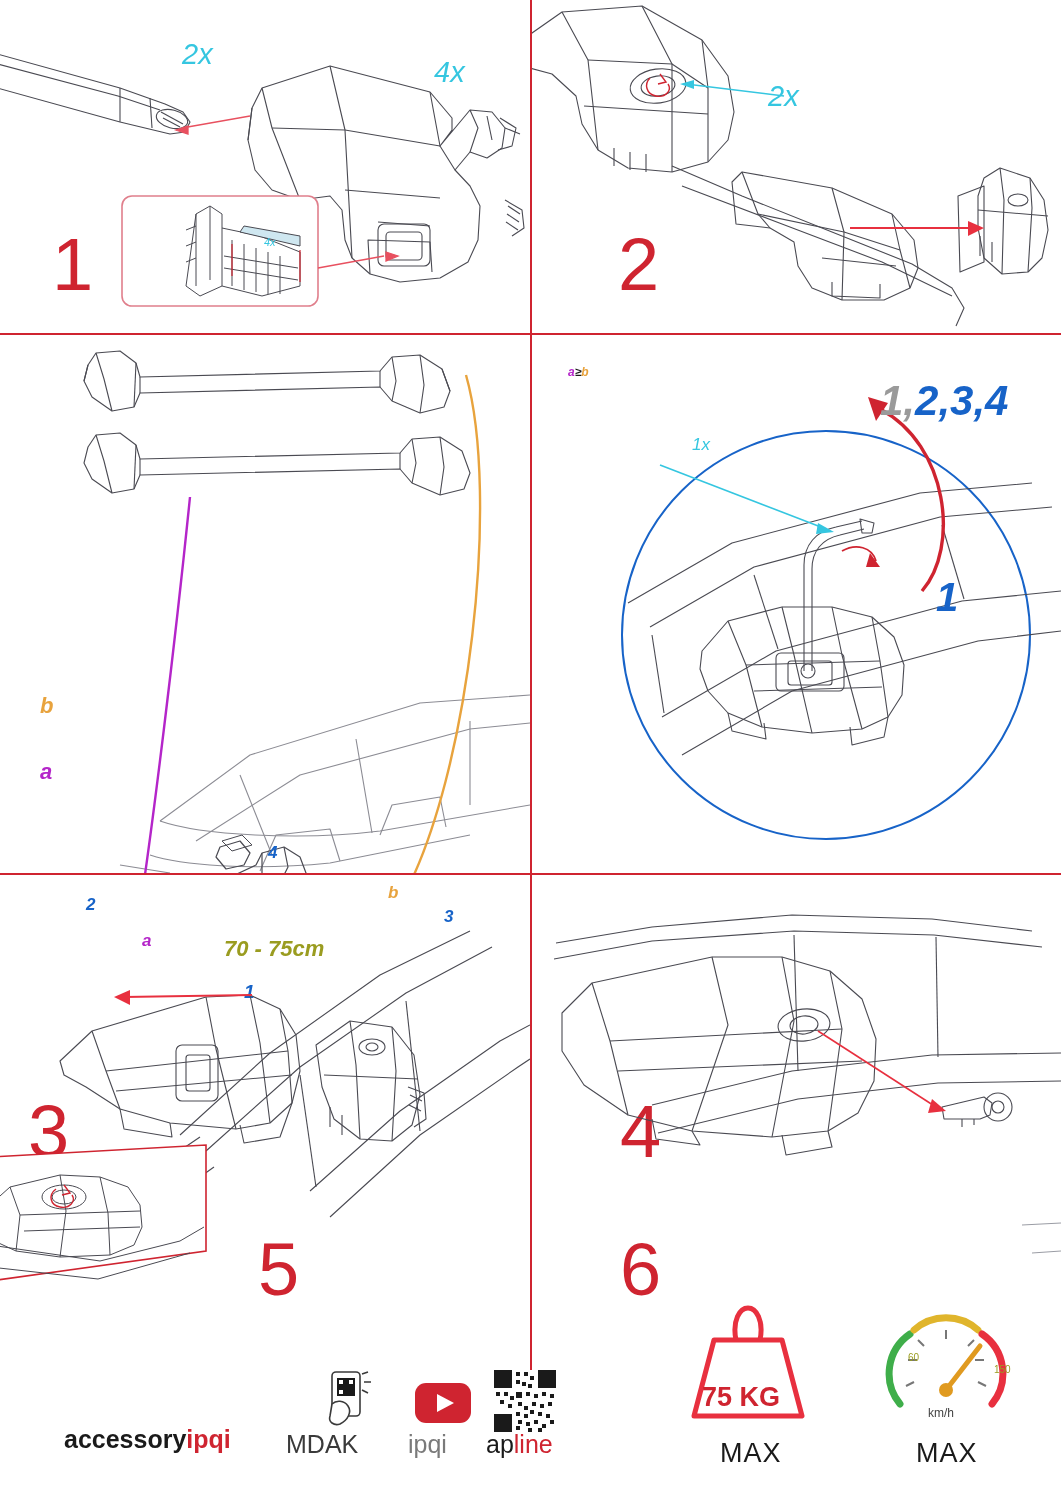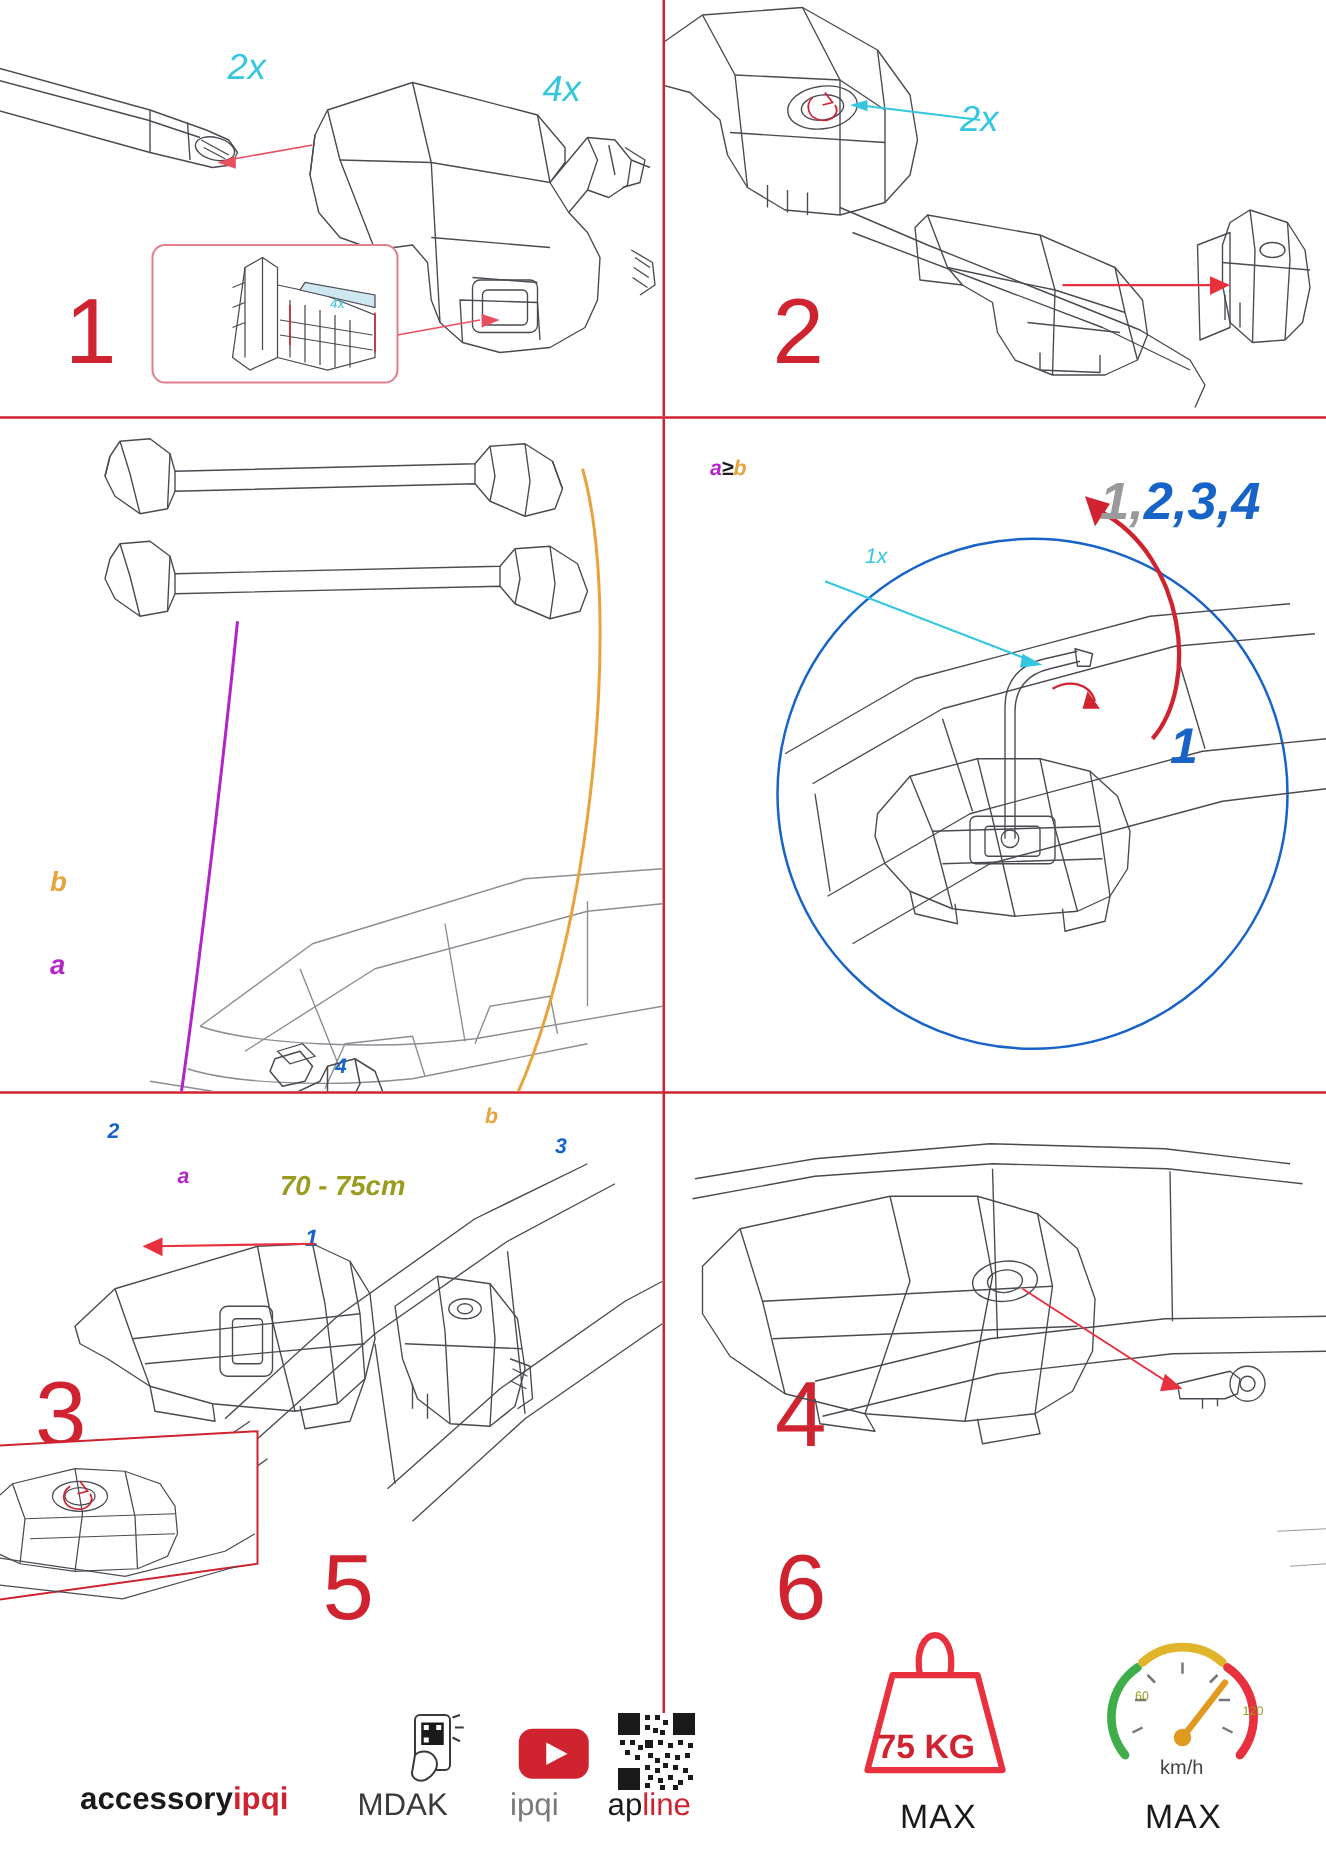--- a/index.html
+++ b/index.html
@@ -71,21 +71,21 @@
   }
   .label-b {
     position: absolute;
     color: #e8a33d;
     font-size: 22px;
     font-weight: bold;
     font-style: italic;
   }
   .ab-rule {
     position: absolute;
-    font-size: 17px;
+    font-size: 12px;
     font-weight: bold;
     font-style: italic;
   }
   .measure {
     position: absolute;
     color: #9a9c20;
     font-size: 22px;
     font-weight: bold;
     font-style: italic;
   }
@@ -141,21 +141,21 @@
     letter-spacing: 1px;
   }
   .weight-text {
     position: absolute;
     color: #cf2430;
     font-size: 27px;
     font-weight: bold;
   }
   .kmh {
     position: absolute;
-    font-size: 16px;
+    font-size: 12px;
     color: #444;
   }
   .speed-tick {
     position: absolute;
     font-size: 10px;
     color: #9a9c20;
   }
   svg { display: block; }
   .nofill { fill: none; }
 </style>
@@ -644,18 +644,18 @@
       <path d="M16,106 A48,48 0 0,1 26,36" fill="none" stroke="#3fae4a" stroke-width="7" stroke-linecap="round"></path>
       <path d="M30,32 A48,48 0 0,1 94,32" fill="none" stroke="#e0b52c" stroke-width="7" stroke-linecap="round"></path>
       <path d="M98,36 A48,48 0 0,1 108,106" fill="none" stroke="#e8303f" stroke-width="7" stroke-linecap="round"></path>
       <g stroke="#777" stroke-width="2">
         <path d="M22,88 L30,84 M24,62 L33,62 M34,42 L40,48 M62,32 L62,41 M90,42 L84,48 M100,62 L91,62 M102,88 L94,84"></path>
       </g>
       <path d="M62,92 L96,48" stroke="#e09a20" stroke-width="5" stroke-linecap="round"></path>
       <circle cx="62" cy="92" r="7" fill="#e09a20"></circle>
     </svg>
     <div class="speed-tick" style="left:908px; top:-8px;">60</div>
-    <div class="speed-tick" style="left:994px; top:4px;">120</div>
+    <div class="speed-tick" style="left:994px; top:4px;">150</div>
     <div class="kmh" style="left:928px; top:46px;">km/h</div>
     <div class="max-label" style="left:916px; top:78px;">MAX</div>
   </div>
 
 </div>
 
 </body></html>

